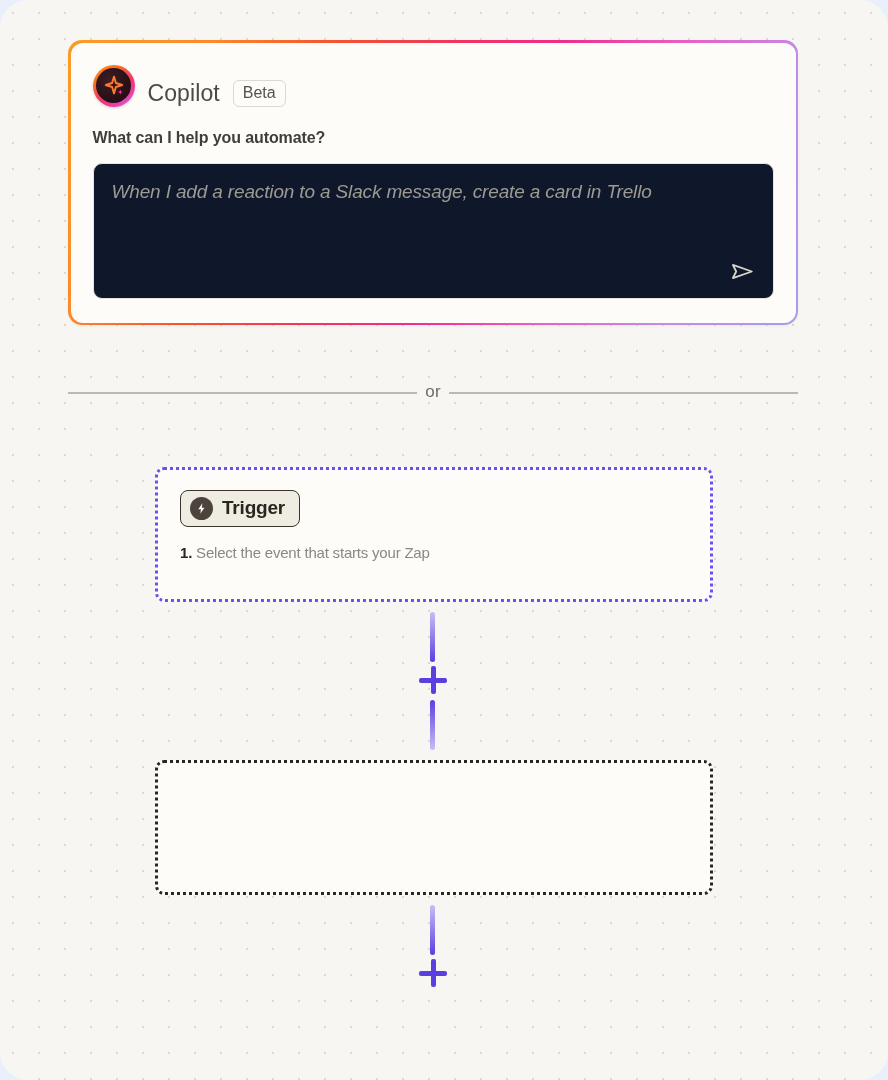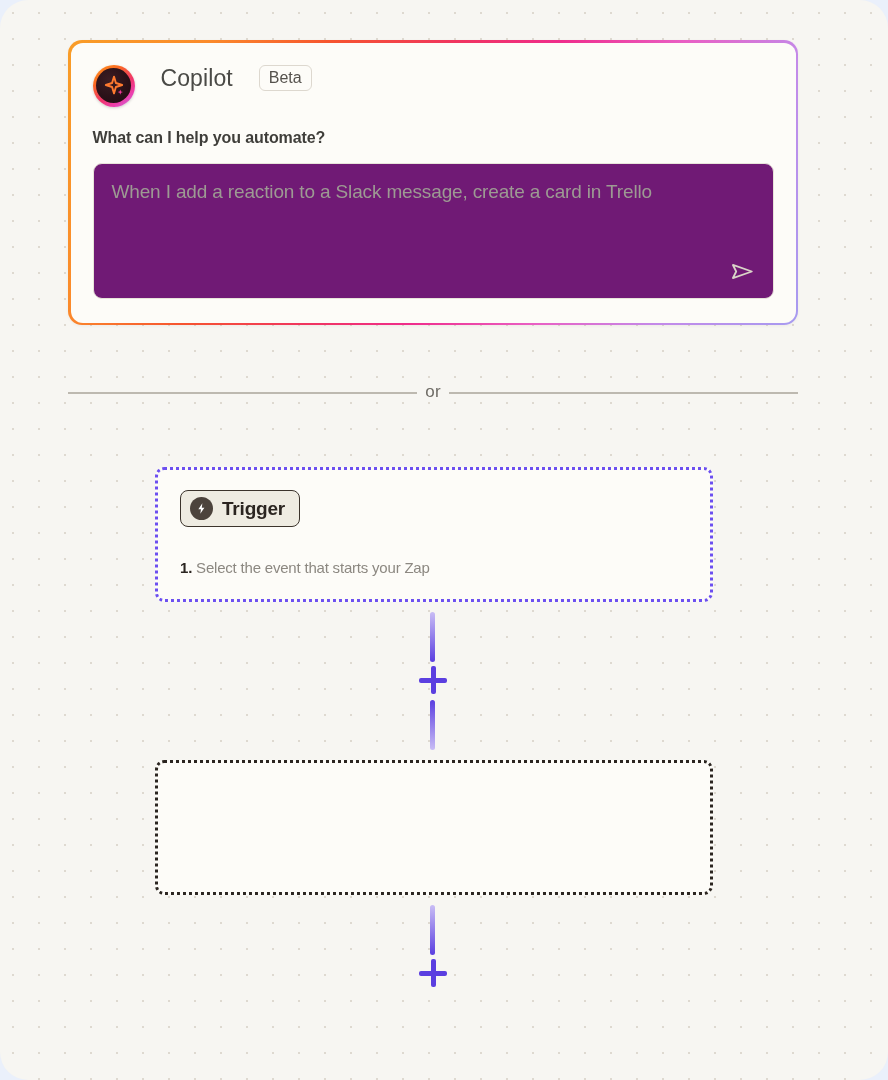--- a/index.html
+++ b/index.html
@@ -49,22 +49,22 @@
     box-shadow: 0 1px 3px rgba(80,60,40,.06);
   }
   .copilot-card {
     background: #fdfcf8;
     border-radius: 12px;
     padding: 22px 22px 24px 22px;
   }
 
   .copilot-head {
     display: flex;
-    align-items: flex-start;
-    gap: 26px;
+    align-items: flex-end;
+    gap: 13px;
     margin-bottom: 22px;
   }
 
   .copilot-avatar {
     width: 42px;
     height: 42px;
     border-radius: 50%;
     background: linear-gradient(145deg, #ff9a1f 0%, #fb6a22 28%, #f0356c 58%, #ec3fae 78%, #b77ce8 100%);
     display: flex;
     align-items: center;
@@ -104,22 +104,23 @@
     color: #3f3e3a;
     margin-bottom: 16px;
     letter-spacing: -.1px;
   }
 
   .copilot-input {
     position: relative;
     height: 136px;
     border: 1.5px solid #e8e4da;
     border-radius: 9px;
-    background: #701a75;
+    background: #0f172a;
     padding: 16px 18px;
+    font-style: italic;
   }
   .copilot-input .ph {
     font-size: 19px;
     color: #9d9a93;
     line-height: 1.3;
     letter-spacing: -.15px;
   }
   .send-btn {
     position: absolute;
     right: 14px;
@@ -165,27 +166,26 @@
     border: 3px dotted #6c4ff0;
   }
   .step.action {
     top: 760px;
     height: 135px;
     border: 3px dotted #2b2520;
   }
 
   .chip {
     display: inline-flex;
-    align-items: center;
     gap: 9px;
     background: #efece2;
     border: 1.6px solid #3c342c;
     border-radius: 8px;
     padding: 6px 14px 6px 9px;
-    margin-bottom: 32px;
+    margin-bottom: 17px;
   }
   .chip .bolt {
     width: 23px; height: 23px;
     border-radius: 50%;
     background: #4c433c;
     display: flex; align-items: center; justify-content: center;
     flex: 0 0 auto;
   }
   .chip .label {
     font-size: 19px;

